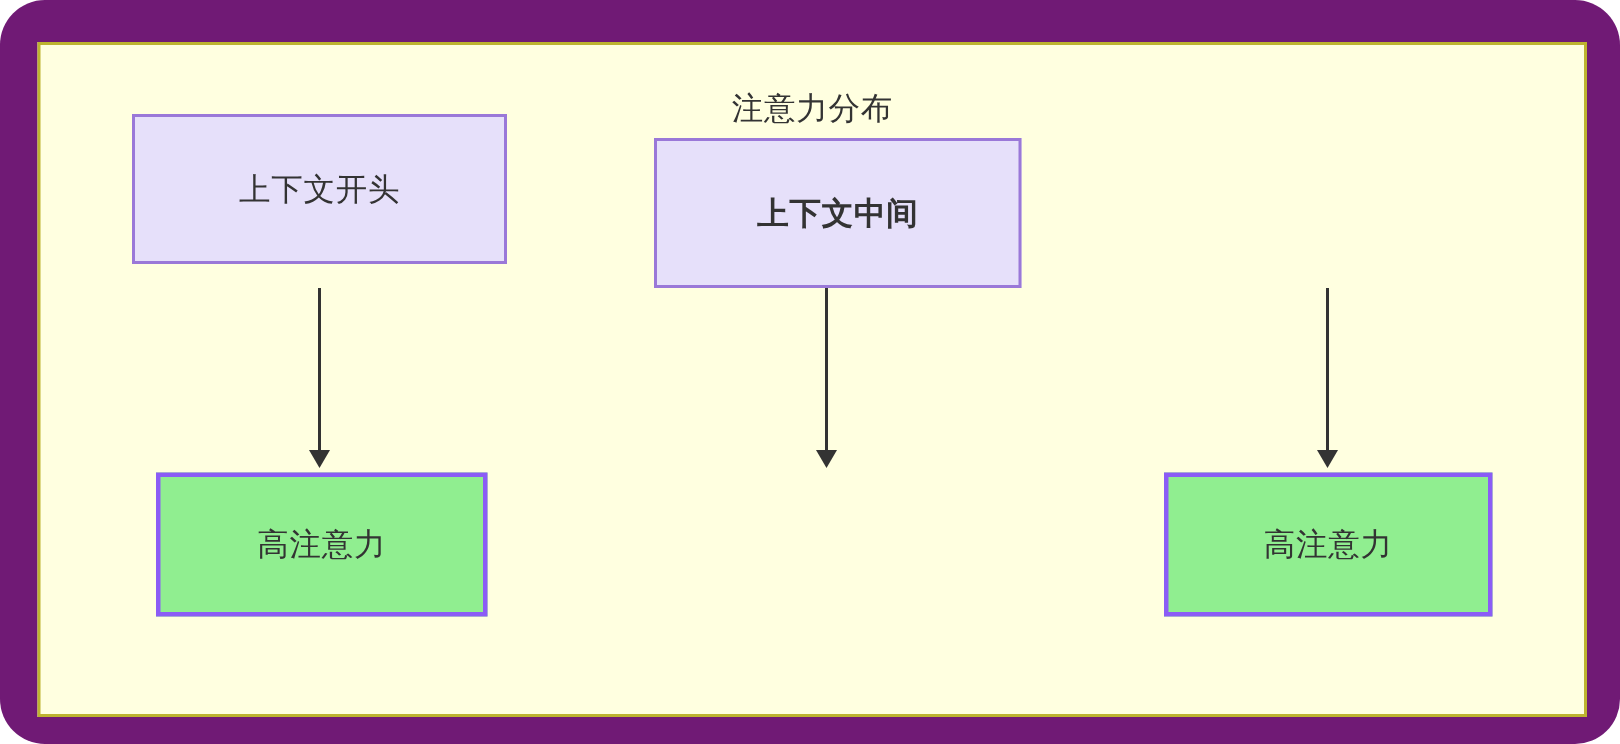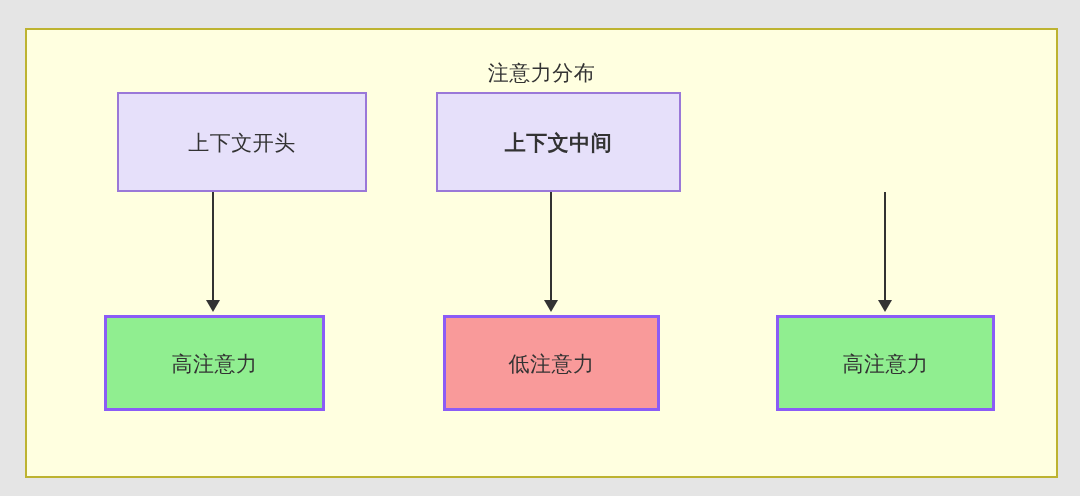--- a/index.html
+++ b/index.html
@@ -11,21 +11,22 @@
     width: 1080px;
     height: 496px;
     font-family: "Liberation Sans", "DejaVu Sans", sans-serif;
     overflow: hidden;
   }
 
   #canvas {
     position: relative;
     width: 1080px;
     height: 496px;
-    background: #e5e5e5;
+    background: #701a75;
+    border-radius: 30px;
   }
 
   
   .frame {
     position: absolute;
     left: 25px;
     top: 28px;
     width: 1033px;
     height: 450px;
     box-sizing: border-box;
@@ -90,33 +91,32 @@
 </style>
 </head>
 <body>
 
 <div id="canvas">
 
   <div class="frame">
     <div class="frame-title">注意力分布</div>
   </div>
 
-  <div class="node ctx" style="left:88px; top:92px; width:250px; height:100px;margin-left:29px;">上下文开头</div>
+  <div class="node ctx" style="left:88px; top:76px; width:250px; height:100px;">上下文开头</div>
 
   <div class="node ctx" style="left:436px; top:92px; width:245px; height:100px;font-weight:bold;">上下文中间</div>
 
 
   <div class="edge-line" style="left:212px; top:192px; height:110px;"></div>
   <div class="edge-head" style="left:206px; top:300px;"></div>
 
   <div class="edge-line" style="left:550px; top:192px; height:110px;"></div>
   <div class="edge-head" style="left:544px; top:300px;"></div>
 
   <div class="edge-line" style="left:884px; top:192px; height:110px;"></div>
   <div class="edge-head" style="left:878px; top:300px;"></div>
 
   <div class="node attn attn-high" style="left:104px; top:315px; width:221px; height:96px;">高注意力</div>
 
-  <div class="node attn attn-low" style="left:443px; top:315px; width:217px; height:96px;">低注意力</div>
 
   <div class="node attn attn-high" style="left:776px; top:315px; width:219px; height:96px;">高注意力</div>
 
 </div>
 
 </body></html>

